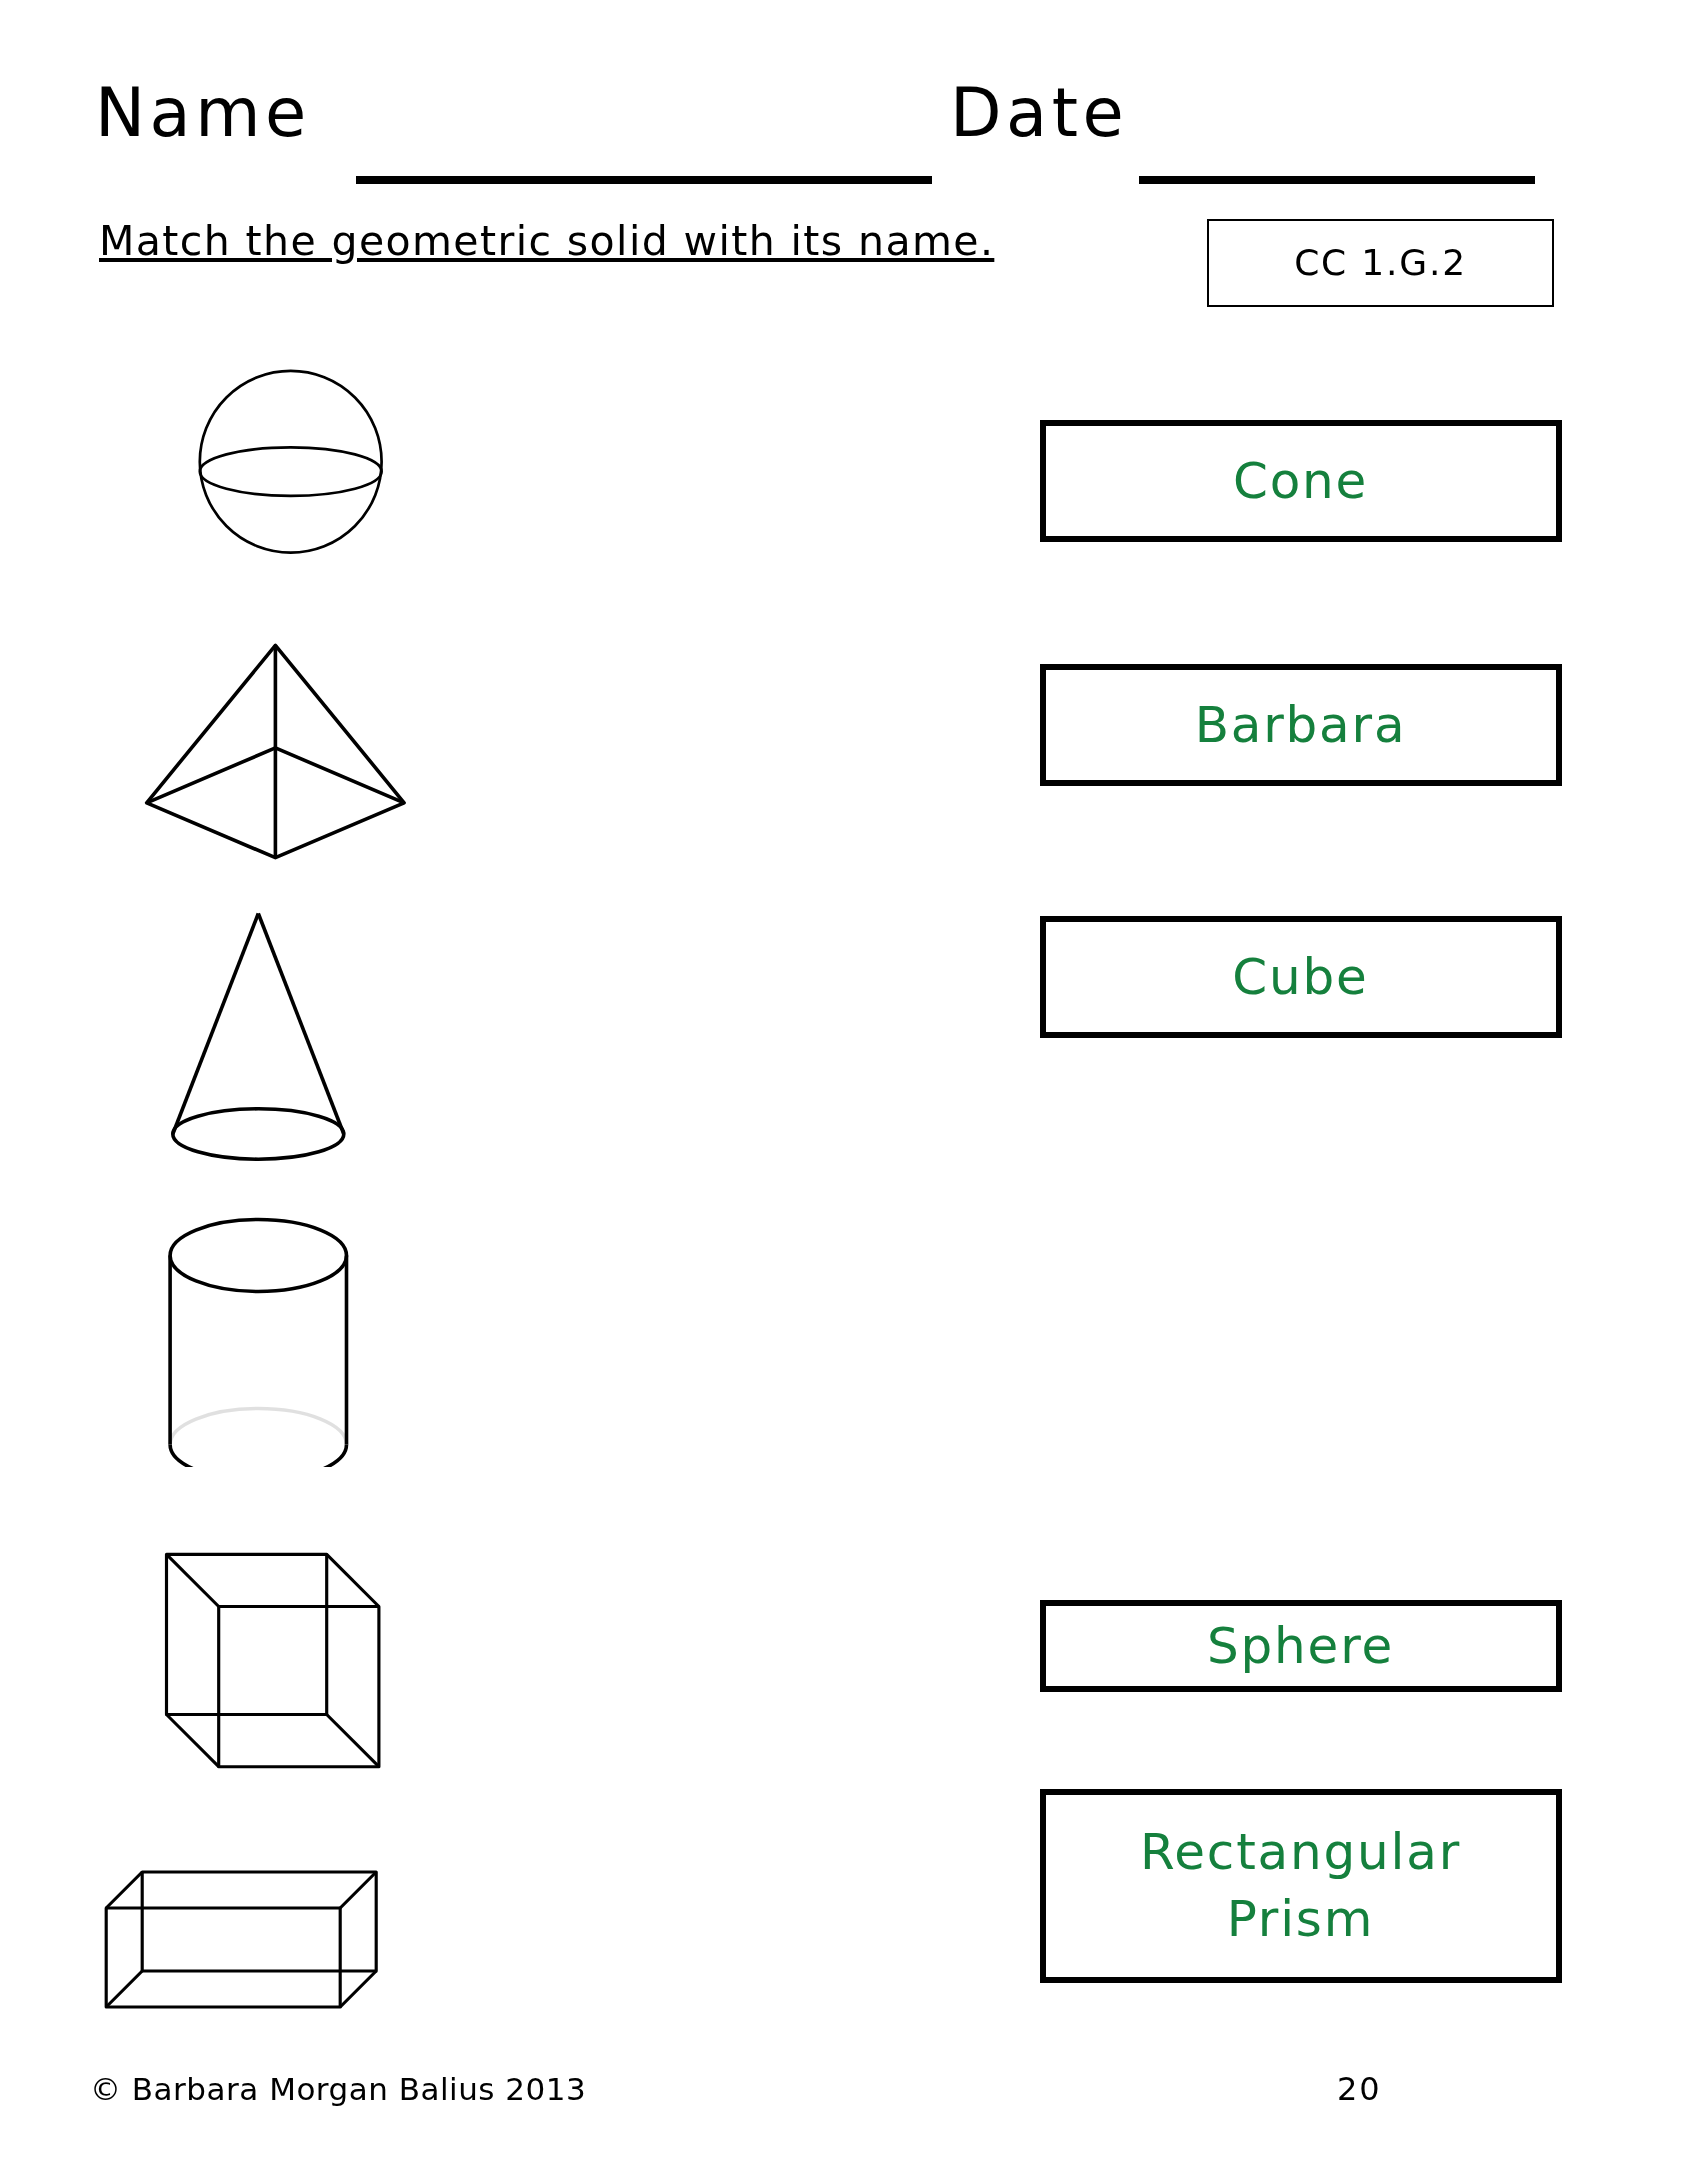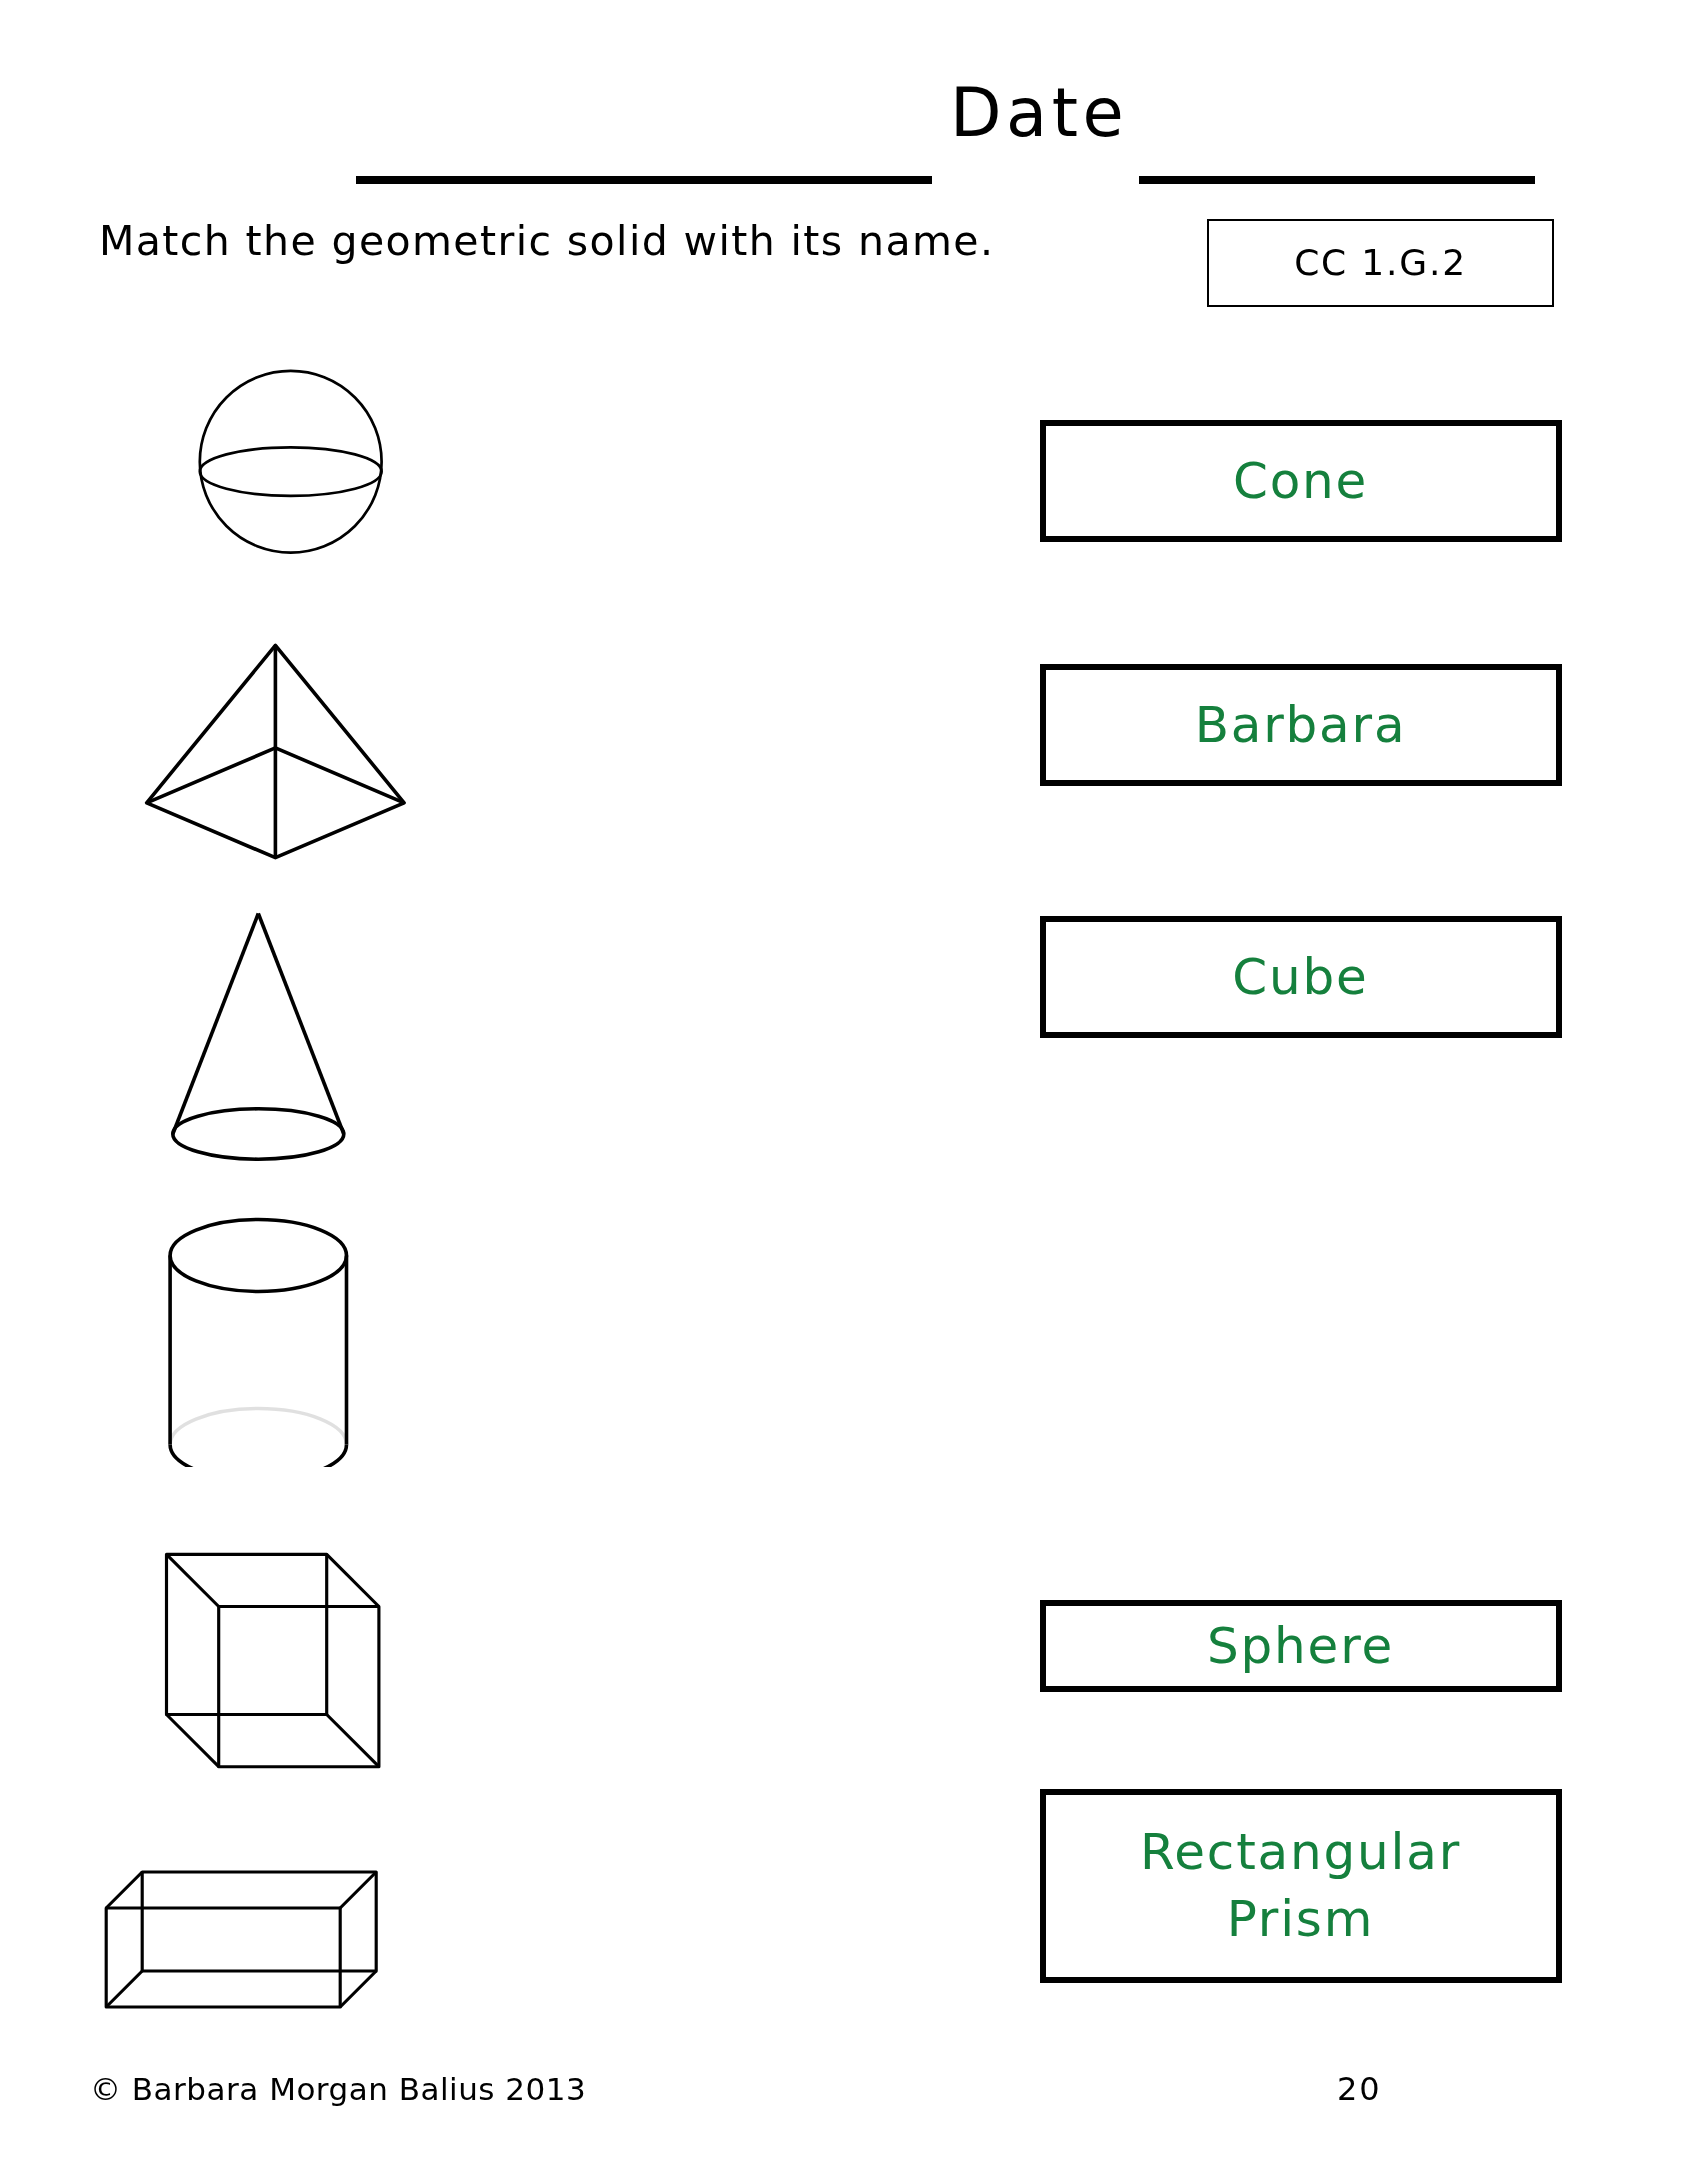--- a/index.html
+++ b/index.html
@@ -66,20 +66,21 @@
   }
 
   #instruction {
     position: absolute;
     left: 99px;
     top: 216px;
     font-size: 41px;
     line-height: 50px;
     letter-spacing: 1.4px;
     white-space: nowrap;
+    text-decoration: underline;
   }
 
   #standard-box {
     position: absolute;
     left: 1207px;
     top: 219px;
     width: 347px;
     height: 88px;
     border: 2.7px solid #000000;
     box-sizing: border-box;
@@ -163,20 +164,21 @@
     line-height: 38px;
   }
 </style>
 </head>
 <body>
 
 <div id="page">
 
   <div id="header">
 
+    <div id="name-label" class="hand">Name</div>
     <div id="name-line"></div>
 
     <div id="date-label" class="hand">Date</div>
     <div id="date-line"></div>
 
     <div id="instruction" class="hand">Match the geometric solid with its name.</div>
 
     <div id="standard-box">
       <span id="standard-code" class="hand">CC 1.G.2</span>
     </div>

